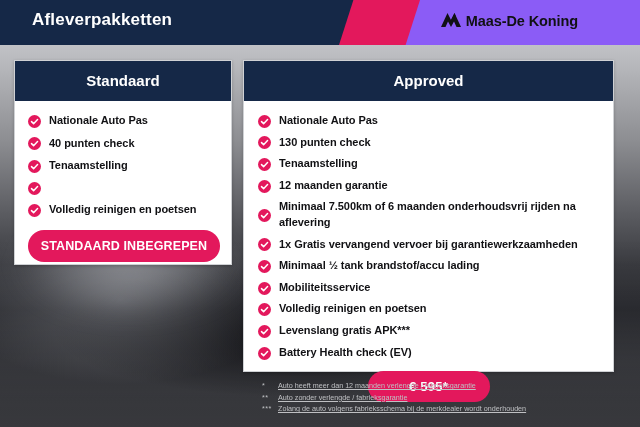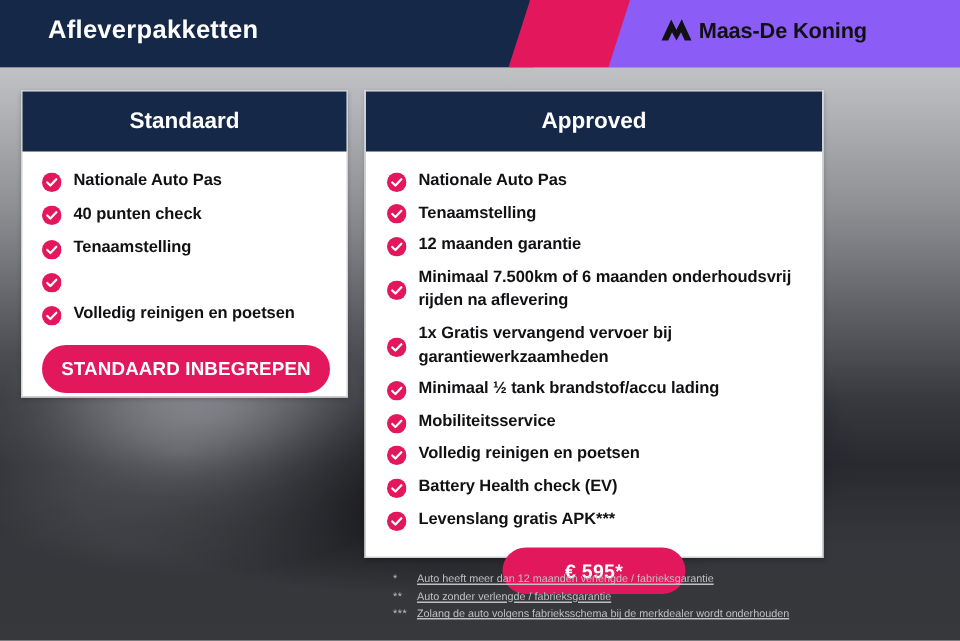--- a/index.html
+++ b/index.html
@@ -78,21 +78,21 @@
 
   
   .card {
     position: absolute;
     background: #ffffff;
     border: 1px solid #cfd1d4;
     box-shadow: 0 1px 3px rgba(0,0,0,.22);
     z-index: 4;
   }
   .card-standaard { left: 14px; top: 60px; width: 218px; height: 205px; }
-  .card-approved  { left: 243px; top: 60px; width: 306px; height: 312px; }
+  .card-approved  { left: 243px; top: 60px; width: 371px; height: 312px; }
 
   .card-head {
     background: #152847;
     color: #ffffff;
     text-align: center;
     font-size: 15px; font-weight: bold;
     padding: 11px 0 12px;
   }
   .card-body { padding: 12px 13px 0 13px; }
   .card-approved .card-body { padding: 12px 14px 0 14px; }
@@ -236,20 +236,27 @@
             <circle cx="10" cy="10" r="10" fill="#e3185c"></circle>
             <path d="M5.4 10.2 L8.6 13.3 L14.7 6.9" stroke="#ffffff" stroke-width="2.3" fill="none" stroke-linecap="round" stroke-linejoin="round"></path>
           </svg>
           <span class="feat-text">Nationale Auto Pas</span>
         </li>
         <li>
           <svg class="check-icon" viewBox="0 0 20 20">
             <circle cx="10" cy="10" r="10" fill="#e3185c"></circle>
             <path d="M5.4 10.2 L8.6 13.3 L14.7 6.9" stroke="#ffffff" stroke-width="2.3" fill="none" stroke-linecap="round" stroke-linejoin="round"></path>
           </svg>
+          <span class="feat-text">130 punten check</span>
+        </li>
+        <li>
+          <svg class="check-icon" viewBox="0 0 20 20">
+            <circle cx="10" cy="10" r="10" fill="#e3185c"></circle>
+            <path d="M5.4 10.2 L8.6 13.3 L14.7 6.9" stroke="#ffffff" stroke-width="2.3" fill="none" stroke-linecap="round" stroke-linejoin="round"></path>
+          </svg>
           <span class="feat-text">Tenaamstelling</span>
         </li>
         <li>
           <svg class="check-icon" viewBox="0 0 20 20">
             <circle cx="10" cy="10" r="10" fill="#e3185c"></circle>
             <path d="M5.4 10.2 L8.6 13.3 L14.7 6.9" stroke="#ffffff" stroke-width="2.3" fill="none" stroke-linecap="round" stroke-linejoin="round"></path>
           </svg>
           <span class="feat-text">12 maanden garantie</span>
         </li>
         <li>
@@ -285,28 +292,28 @@
             <circle cx="10" cy="10" r="10" fill="#e3185c"></circle>
             <path d="M5.4 10.2 L8.6 13.3 L14.7 6.9" stroke="#ffffff" stroke-width="2.3" fill="none" stroke-linecap="round" stroke-linejoin="round"></path>
           </svg>
           <span class="feat-text">Volledig reinigen en poetsen</span>
         </li>
         <li>
           <svg class="check-icon" viewBox="0 0 20 20">
             <circle cx="10" cy="10" r="10" fill="#e3185c"></circle>
             <path d="M5.4 10.2 L8.6 13.3 L14.7 6.9" stroke="#ffffff" stroke-width="2.3" fill="none" stroke-linecap="round" stroke-linejoin="round"></path>
           </svg>
+          <span class="feat-text">Levenslang gratis APK***</span>
+        </li>
+        <li>
+          <svg class="check-icon" viewBox="0 0 20 20">
+            <circle cx="10" cy="10" r="10" fill="#e3185c"></circle>
+            <path d="M5.4 10.2 L8.6 13.3 L14.7 6.9" stroke="#ffffff" stroke-width="2.3" fill="none" stroke-linecap="round" stroke-linejoin="round"></path>
+          </svg>
           <span class="feat-text">Battery Health check (EV)</span>
-        </li>
-        <li>
-          <svg class="check-icon" viewBox="0 0 20 20">
-            <circle cx="10" cy="10" r="10" fill="#e3185c"></circle>
-            <path d="M5.4 10.2 L8.6 13.3 L14.7 6.9" stroke="#ffffff" stroke-width="2.3" fill="none" stroke-linecap="round" stroke-linejoin="round"></path>
-          </svg>
-          <span class="feat-text">Levenslang gratis APK***</span>
         </li>
       </ul>
       <div class="price-row">
         <button class="btn-pill btn-price">€ 595*</button>
       </div>
     </div>
   </div>
 
   <div class="footnotes">
     <div class="footnote-line">

